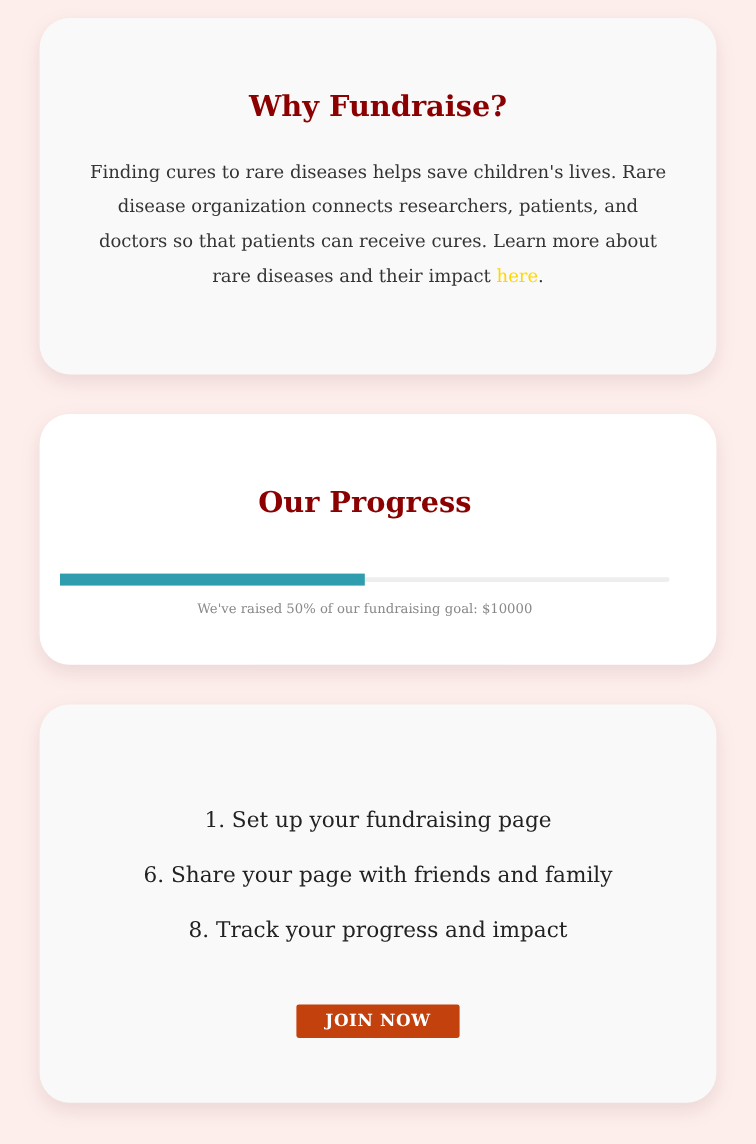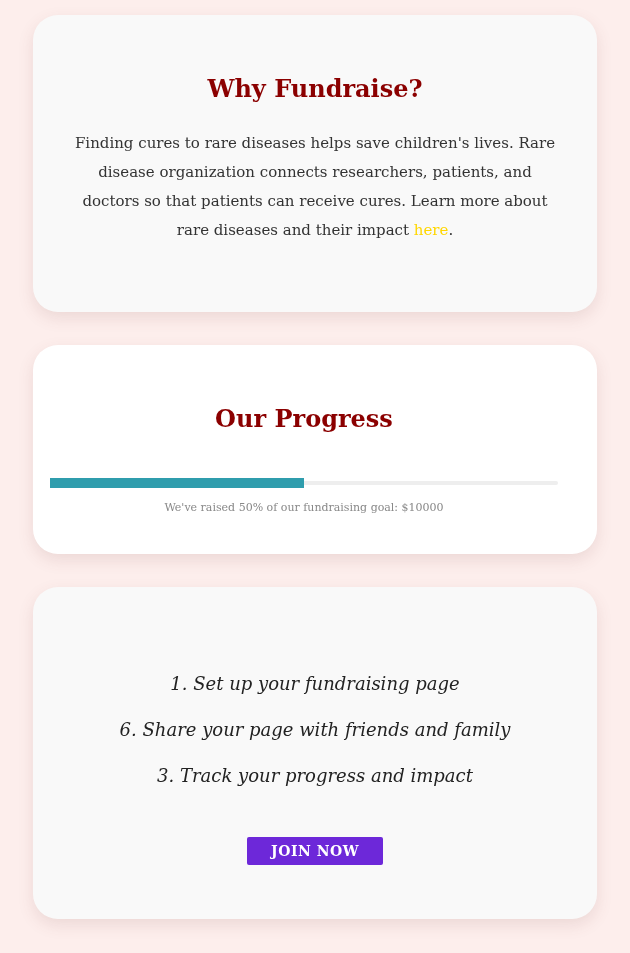--- a/index.html
+++ b/index.html
@@ -64,31 +64,31 @@
     height: 10px;
     background: #2f9dad;
   }
   .progress-status {
     margin-top: 13px;
     font-size: 11px;
     color: #888888;
   }
   
   .card-journey { padding: 60px 40px 54px 40px; }
-  .steps { margin-top: 28px; font-style: italic; }
+  .steps { margin-top: 28px; }
   .step {
     font-size: 18px;
     line-height: 18px;
     color: #222222;
     margin-bottom: 28px;
   }
   .join-button {
     display: inline-block;
     margin-top: 24px;
-    background: #6d28d9;
+    background: #c2410c;
     color: #ffffff;
     border: none;
     border-radius: 2px;
     padding: 6px 24px;
     font-family: "DejaVu Serif", "Liberation Serif", serif;
     font-size: 14px;
     font-weight: bold;
     letter-spacing: 0.5px;
     cursor: pointer;
   }
@@ -107,16 +107,16 @@
     <div class="progress-track"></div>
     <div class="progress-fill" style="width:50%"></div>
   </div>
   <p class="progress-status">We've raised 50% of our fundraising goal: $10000</p>
 </section>
 
 <section class="card card-journey">
   <div class="steps">
     <div class="step">1. Set up your fundraising page</div>
     <div class="step">6. Share your page with friends and family</div>
-    <div class="step">3. Track your progress and impact</div>
+    <div class="step">8. Track your progress and impact</div>
   </div>
   <button class="join-button">JOIN NOW</button>
 </section>
 
 </body></html>

